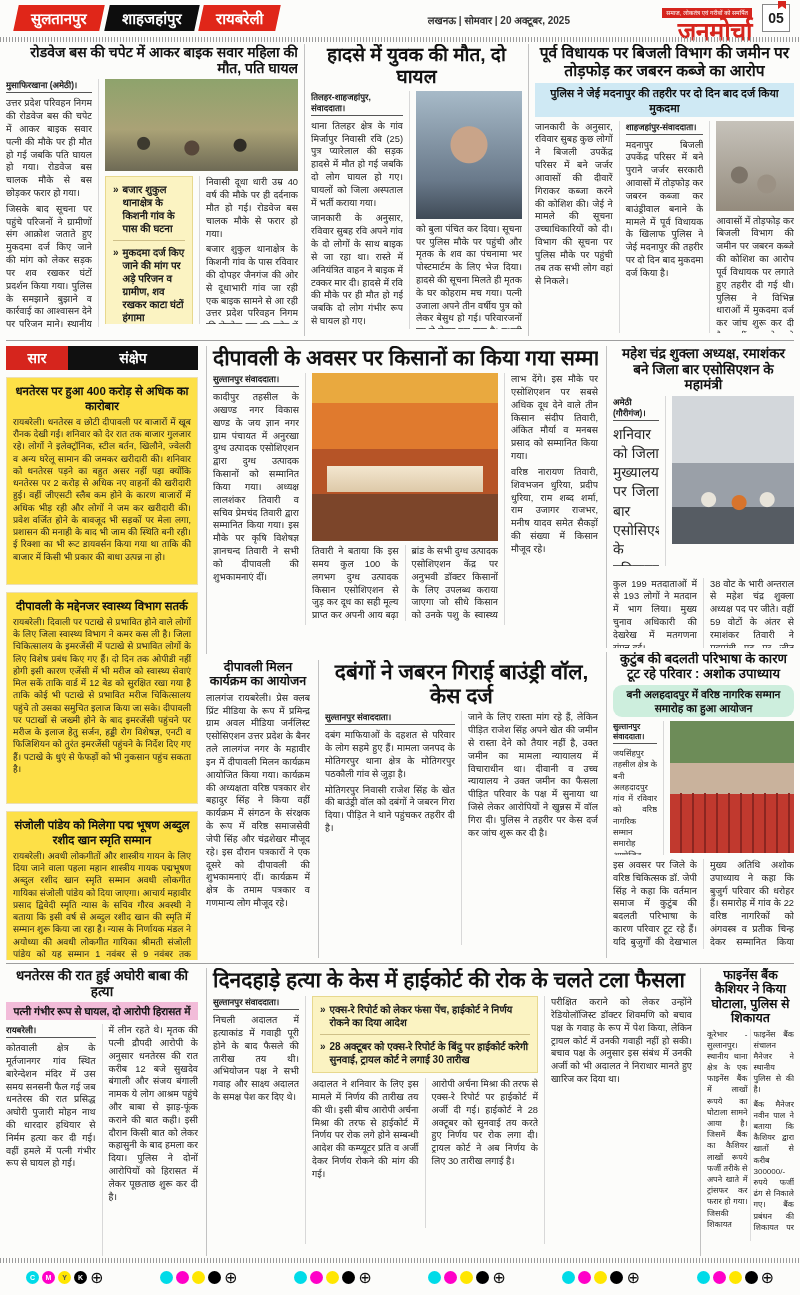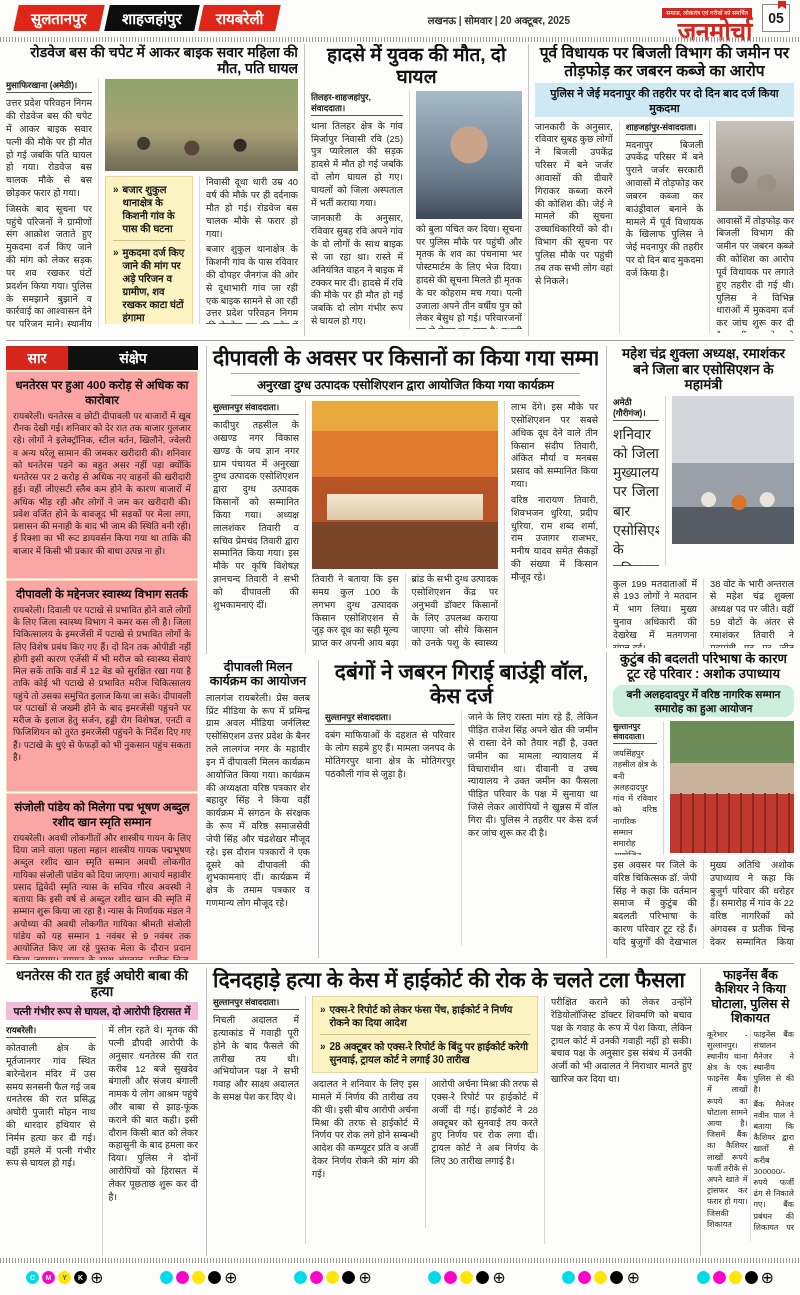--- a/index.html
+++ b/index.html
@@ -56,21 +56,21 @@
       linear-gradient(180deg,#a7bac8 0%,#69798a 70%,#3f4a56 100%);}
   .photoC{height:90px;background:
       radial-gradient(circle at 30% 60%,#7d7469 0 8px,transparent 9px),
       radial-gradient(circle at 65% 70%,#9b9184 0 9px,transparent 10px),
       linear-gradient(180deg,#c6c2ba 0%,#948b7d 100%);}
   
   #saar{left:6px;top:346px;width:192px;height:614px;}
   .saar-head{display:flex;height:24px;font-weight:800;color:#fff;font-size:14px;text-align:center;}
   .saar-head .s1{flex:0 0 62px;background:#d6251d;line-height:24px;}
   .saar-head .s2{flex:1;background:#101010;line-height:24px;}
-  .saar-item{background:#fca5a5;border:1px solid #ecdfb4;padding:5px 6px;margin-top:1px;}
+  .saar-item{background:#fde047;border:1px solid #ecdfb4;padding:5px 6px;margin-top:7px;}
   .saar-item h3{margin:0 0 3px;font-size:11.5px;font-weight:800;text-align:center;color:#111;}
   .saar-item p{margin:0;font-size:9px;line-height:1.36;text-align:justify;}
   #kisan{left:206px;top:346px;width:392px;height:308px;}
   #kisan h2{font-size:21px;white-space:nowrap;}
   #kisan .subbar{font-size:12px;border-top:1px solid #aaa;border-bottom:1px solid #aaa;margin:0 18px 5px;}
   .photoK{height:168px;background:
       linear-gradient(180deg,#e9a93f 0 18%,#e07a2e 18% 45%,#b65427 45% 72%,#7c452a 72% 100%);}
   .photoK:after{content:"";position:absolute;left:8%;top:55%;width:84%;height:16%;
       background:linear-gradient(180deg,#f3e6cf,#ddc9a8);}
   #bar{left:606px;top:346px;width:188px;height:302px;}
@@ -217,21 +217,20 @@
       <p>रायबरेली। दिवाली पर पटाखे से प्रभावित होने वाले लोगों के लिए जिला स्वास्थ्य विभाग ने कमर कस ली है। जिला चिकित्सालय के इमरजेंसी में पटाखे से प्रभावित लोगों के लिए विशेष प्रबंध किए गए हैं। दो दिन तक ओपीडी नहीं होगी इसी कारण एजेंसी में भी मरीज को स्वास्थ्य सेवाएं मिल सकें ताकि वार्ड में 12 बेड को सुरक्षित रखा गया है ताकि कोई भी पटाखे से प्रभावित मरीज चिकित्सालय पहुंचे तो उसका समुचित इलाज किया जा सके। दीपावली पर पटाखों से जख्मी होने के बाद इमरजेंसी पहुंचने पर मरीज के इलाज हेतु सर्जन, हड्डी रोग विशेषज्ञ, एनटी व फिजिशियन को तुरंत इमरजेंसी पहुंचने के निर्देश दिए गए हैं। पटाखे के धुएं से फेफड़ों को भी नुकसान पहुंच सकता है।</p>
     </div>
     <div class="saar-item" style="height:158px;overflow:hidden">
       <h3>संजोली पांडेय को मिलेगा पद्म भूषण अब्दुल रशीद खान स्मृति सम्मान</h3>
       <p>रायबरेली। अवधी लोकगीतों और शास्त्रीय गायन के लिए दिया जाने वाला पहला महान शास्त्रीय गायक पद्मभूषण अब्दुल रशीद खान स्मृति सम्मान अवधी लोकगीत गायिका संजोली पांडेय को दिया जाएगा। आचार्य महावीर प्रसाद द्विवेदी स्मृति न्यास के सचिव गौरव अवस्थी ने बताया कि इसी वर्ष से अब्दुल रशीद खान की स्मृति में सम्मान शुरू किया जा रहा है। न्यास के निर्णायक मंडल ने अयोध्या की अवधी लोकगीत गायिका श्रीमती संजोली पांडेय को यह सम्मान 1 नवंबर से 9 नवंबर तक आयोजित किए जा रहे पुस्तक मेला के दौरान प्रदान किया जाएगा। सम्मान के साथ अंगवस्त्र, प्रतीक चिन्ह, सम्मान पत्र एवं 11 हजार रुपए की धनराशि दी जाएगी।</p>
     </div>
   </div>
 
   <div class="art bl" id="kisan">
     <h2>दीपावली के अवसर पर किसानों का किया गया सम्मान</h2>
-    <div class="subbar">अनुरखा दुग्ध उत्पादक एसोशिएशन द्वारा आयोजित किया गया कार्यक्रम</div>
     <div class="cols" style="height:252px">
       <div class="col" style="flex:0 0 86px">
         <div class="byline">सुल्तानपुर संवाददाता।</div>
         <div class="body">
             <p>कादीपुर तहसील के अखण्ड नगर विकास खण्ड के जय ज्ञान नगर ग्राम पंचायत में अनुरखा दुग्ध उत्पादक एसोशिएशन द्वारा दुग्ध उत्पादक किसानों को सम्मानित किया गया। अध्यक्ष लालशंकर तिवारी व सचिव प्रेमचंद तिवारी द्वारा सम्मानित किया गया। इस मौके पर कृषि विशेषज्ञ ज्ञानचन्द तिवारी ने सभी को दीपावली की शुभकामनाएं दीं।</p>
           </div>
       </div>
       <div class="col" style="flex:0 0 186px">
         <div class="photo photoK"></div>
         <div class="cols" style="margin-top:4px;height:76px">
@@ -280,20 +279,21 @@
       </div>
   </div>
 
   <div class="art bl" id="boundary">
     <h2>दबंगों ने जबरन गिराई बाउंड्री वॉल, केस दर्ज</h2>
     <div class="cols" style="height:234px">
       <div class="col">
         <div class="byline">सुल्तानपुर संवाददाता।</div>
         <div class="body">
           <p>दबंग माफियाओं के दहशत से परिवार के लोग सहमे हुए हैं। मामला जनपद के मोतिगरपुर थाना क्षेत्र के मोतिगरपुर पठकौली गांव से जुड़ा है।</p>
+          <p>मोतिगरपुर निवासी राजेश सिंह के खेत की बाउंड्री वॉल को दबंगों ने जबरन गिरा दिया। पीड़ित ने थाने पहुंचकर तहरीर दी है।</p>
         </div>
       </div>
       <div class="col body">
           <p>जाने के लिए रास्ता मांग रहे हैं, लेकिन पीड़ित राजेश सिंह अपने खेत की जमीन से रास्ता देने को तैयार नहीं है, उक्त जमीन का मामला न्यायालय में विचाराधीन था। दीवानी व उच्च न्यायालय ने उक्त जमीन का फैसला पीड़ित परिवार के पक्ष में सुनाया था जिसे लेकर आरोपियों ने खुन्नस में वॉल गिरा दी। पुलिस ने तहरीर पर केस दर्ज कर जांच शुरू कर दी है।</p>
         </div>
     </div>
   </div>
 
   <div class="art bl" id="kutumb">
     <h2>कुटुंब की बदलती परिभाषा के कारण टूट रहे परिवार : अशोक उपाध्याय</h2>

